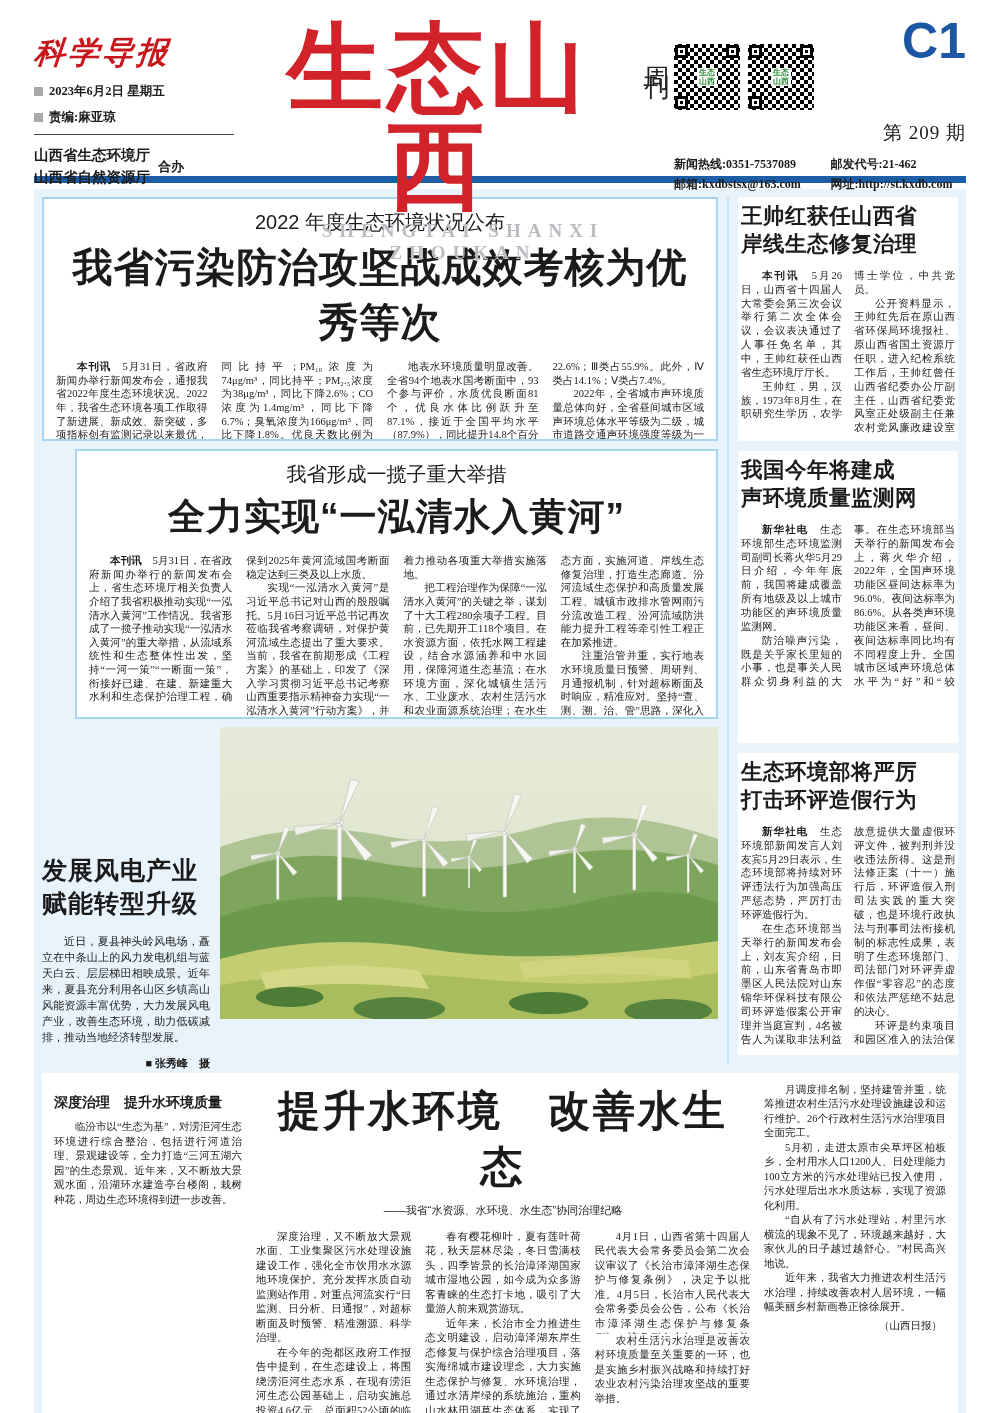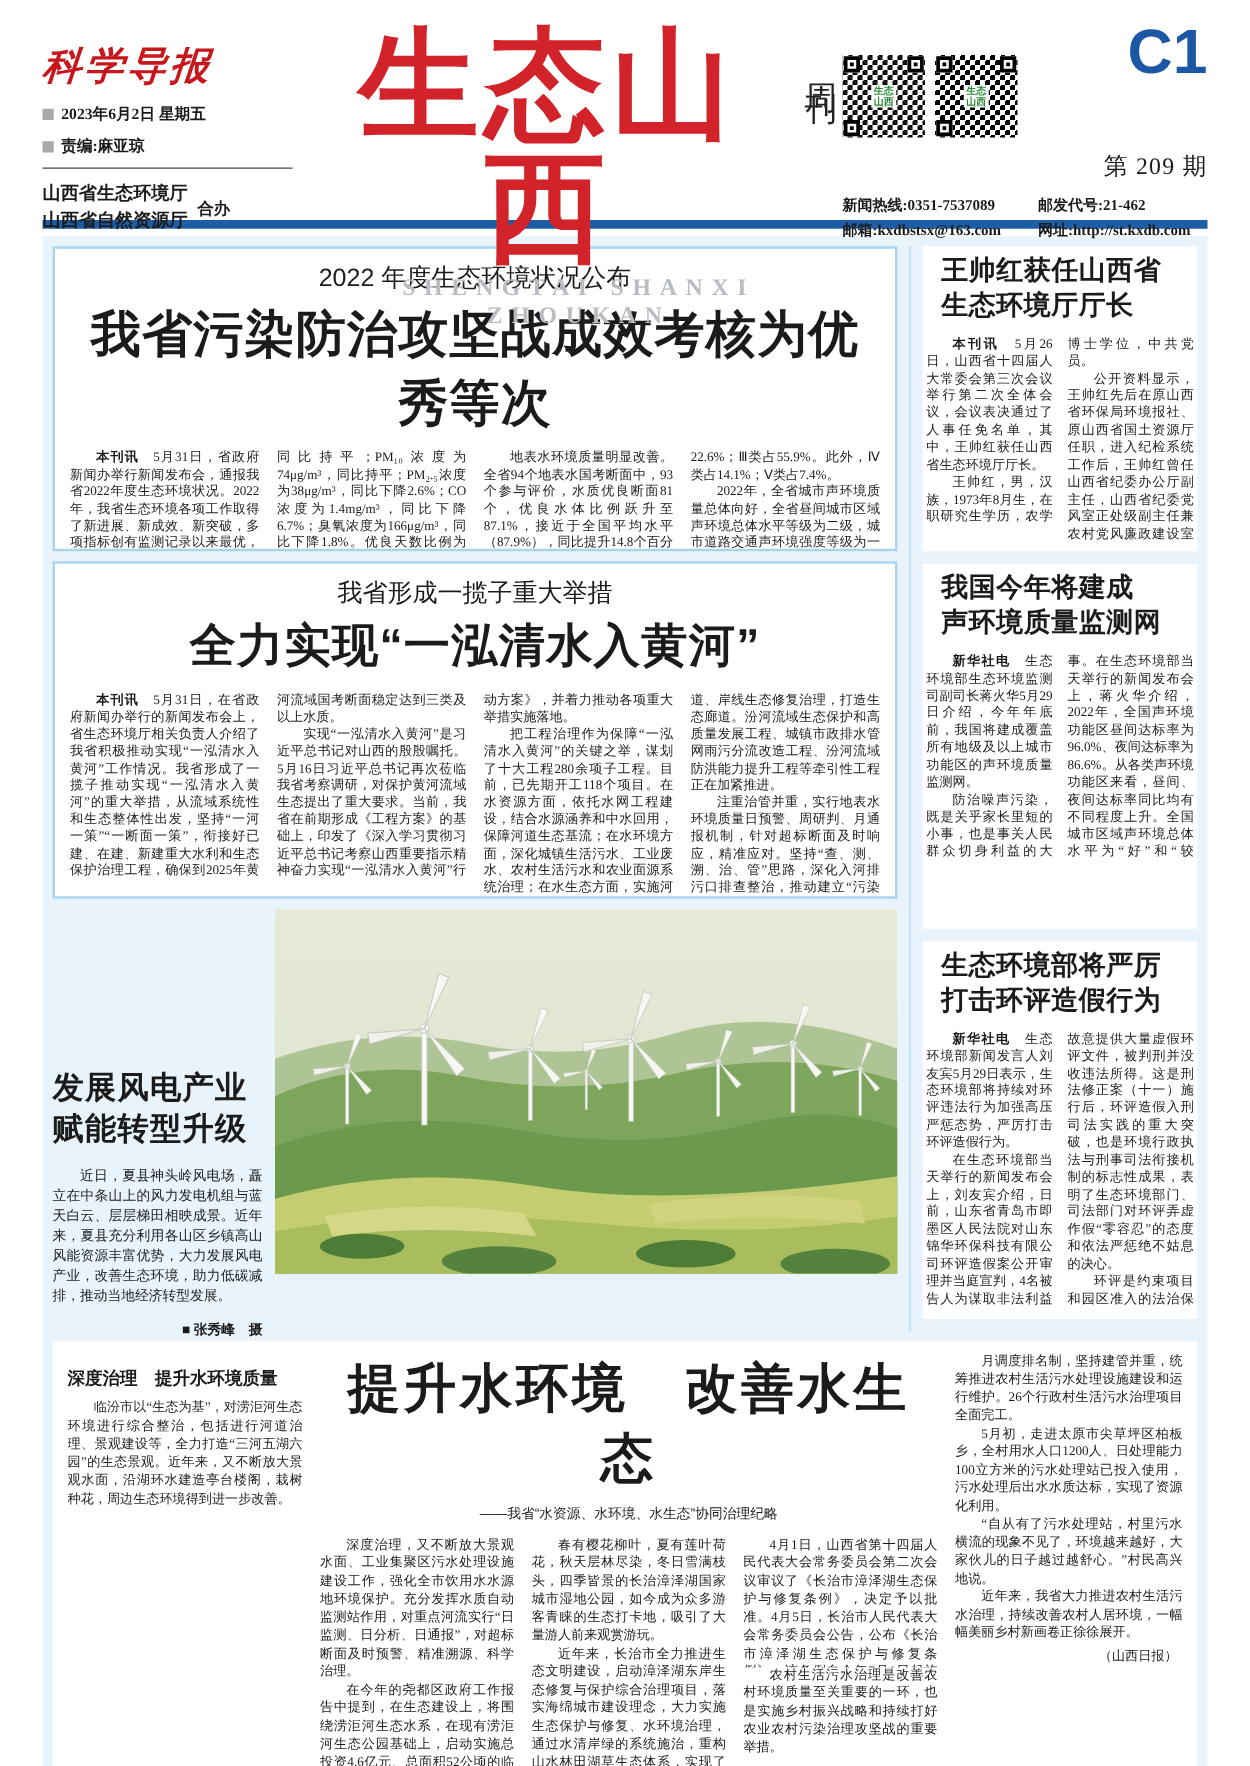--- a/index.html
+++ b/index.html
@@ -46,40 +46,40 @@
   .content{display:flex;}
   .left-main{width:676px;flex:none;}
   .right-rail{flex:1;margin-left:9px;border-left:2px solid #c7e2f4;padding-left:9px;}
   .box{background:#fff;border:2px solid #a8d4ef;box-sizing:border-box;padding:8px 12px 4px;margin-bottom:8px;overflow:hidden;}
   .kicker{text-align:center;font-family:"Liberation Sans",sans-serif;font-size:20px;margin:2px 0 4px;}
   .headline1{text-align:center;font-family:"Liberation Sans",sans-serif;font-weight:bold;
              font-size:40px;margin:0 0 10px;letter-spacing:1px;}
   .headline2{text-align:center;font-family:"Liberation Sans",sans-serif;font-weight:bold;
              font-size:37px;margin:0 0 12px;letter-spacing:1px;}
   #a1box{height:244px;}
-  #a2box{height:270px;}
+  #a2box{height:270px;margin-left:33px;}
   .body-cols{column-count:4;column-gap:14px;font-size:10.5px;line-height:1.3;
              text-align:justify;overflow:hidden;}
   #a1body{height:158px;}
   #a2body{height:170px;}
   p{margin:0;text-indent:2em;}
   .byline{text-align:right;padding-right:4px;font-size:10.5px;margin-top:2px;}
   
   .photo-row{display:flex;gap:10px;height:236px;}
   .photo-side{width:168px;flex:none;padding-top:128px;box-sizing:border-box;}
   .photo-title{font-size:25px;font-weight:bold;line-height:1.3;margin:0 0 14px;letter-spacing:1px;}
   .photo-caption{font-size:11px;line-height:1.45;text-align:justify;}
   .photo-credit{text-align:right;margin-top:10px;font-size:11px;font-weight:bold;}
   .photo-frame{flex:1;height:292px;overflow:hidden;}
   .photo-frame svg{display:block;width:100%;height:100%;}
   
   .rail-art{background:#fff;box-sizing:border-box;padding:6px 3px 2px;margin-bottom:10px;overflow:hidden;}
   #rail1{height:244px}#rail2{height:292px}#rail3{height:302px}
   .rail-title{font-family:"Liberation Sans",sans-serif;font-weight:bold;font-size:21.5px;
-              line-height:1.3;margin:0 12px 10px;letter-spacing:0.5px;}
+              line-height:1.3;margin:0 0 10px;letter-spacing:0.5px;}
   .rail-body{column-count:2;column-gap:12px;font-size:10.5px;line-height:1.32;text-align:justify;overflow:hidden;}
   #rail1 .rail-body{height:168px}#rail2 .rail-body{height:176px}#rail3 .rail-body{height:226px}
   
   .bottom{background:#fff;margin-top:8px;padding:10px 12px 6px;display:flex;gap:14px;
           height:352px;box-sizing:border-box;overflow:hidden;}
   .b-col{font-size:10.5px;line-height:1.38;text-align:justify;overflow:hidden;}
   .b-col1{width:188px;flex:none;}
   .b-col5{width:182px;flex:none;}
   .b-subhead{font-family:"Liberation Sans",sans-serif;font-weight:bold;font-size:14px;
              margin:10px 0 8px;text-indent:0;}
@@ -241,21 +241,21 @@
             </svg>
           </div>
         </div>
       </div>
 
       <div class="right-rail">
 
         <div class="rail-art" id="rail1">
           <h2 class="rail-title">
             <span>王帅红获任山西省</span><br>
-            <span>生态环境厅厅长</span>
+            <span>岸线生态修复治理</span>
           </h2>
           <div class="rail-body">
             <p class="lead"><b>本刊讯　</b><span>5月26日，山西省十四届人大常委会第三次会议举行第二次全体会议，会议表决通过了人事任免名单，其中，王帅红获任山西省生态环境厅厅长。</span></p>
             <div>
                 <p>王帅红，男，汉族，1973年8月生，在职研究生学历，农学博士学位，中共党员。</p>
                 <p>公开资料显示，王帅红先后在原山西省环保局环境报社、原山西省国土资源厅任职，进入纪检系统工作后，王帅红曾任山西省纪委办公厅副主任，山西省纪委党风室正处级副主任兼农村党风廉政建设室主任，山西省纪委副秘书长、办公厅主任，山西阳泉市委常委、市纪委书记，山西省纪委常委、秘书长，山西省纪委副书记、省监委副主任等职。</p>
               </div>
 
           </div>
         </div>

